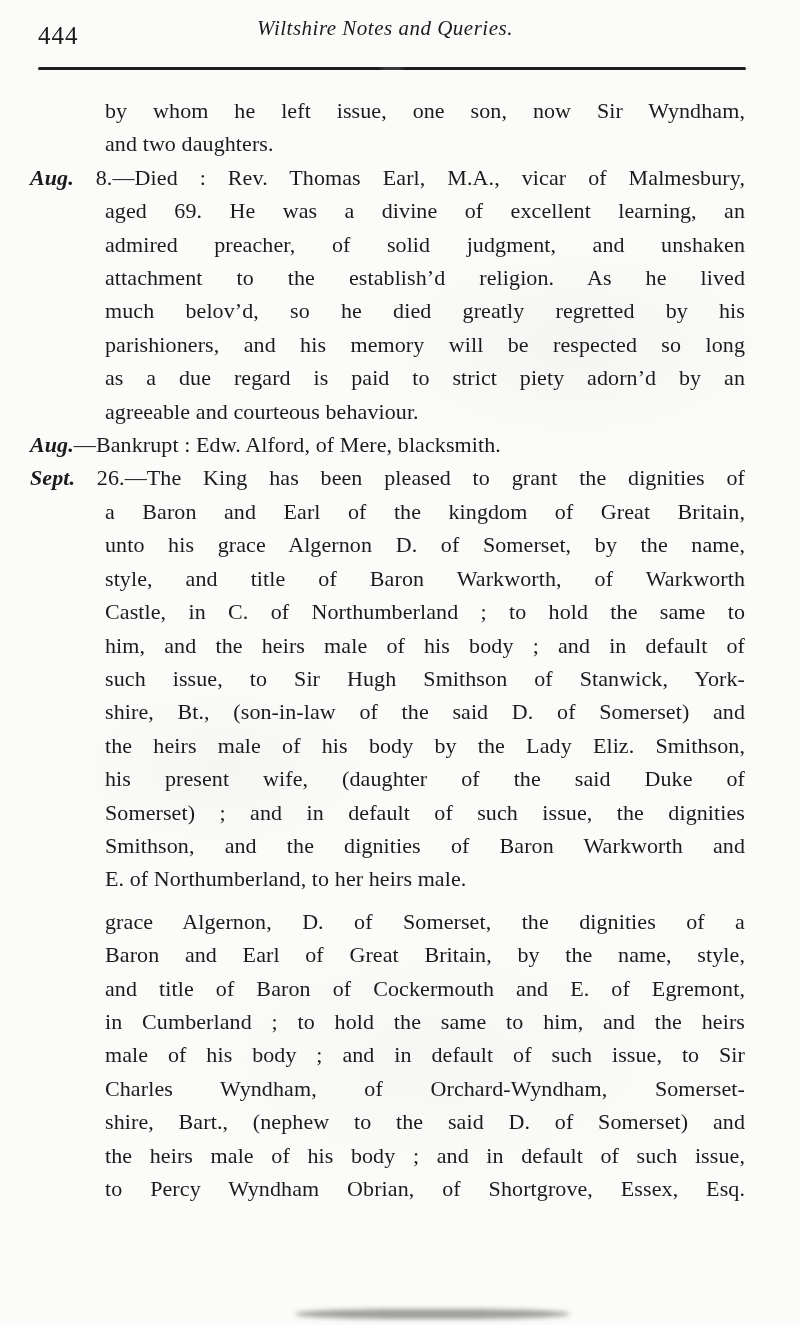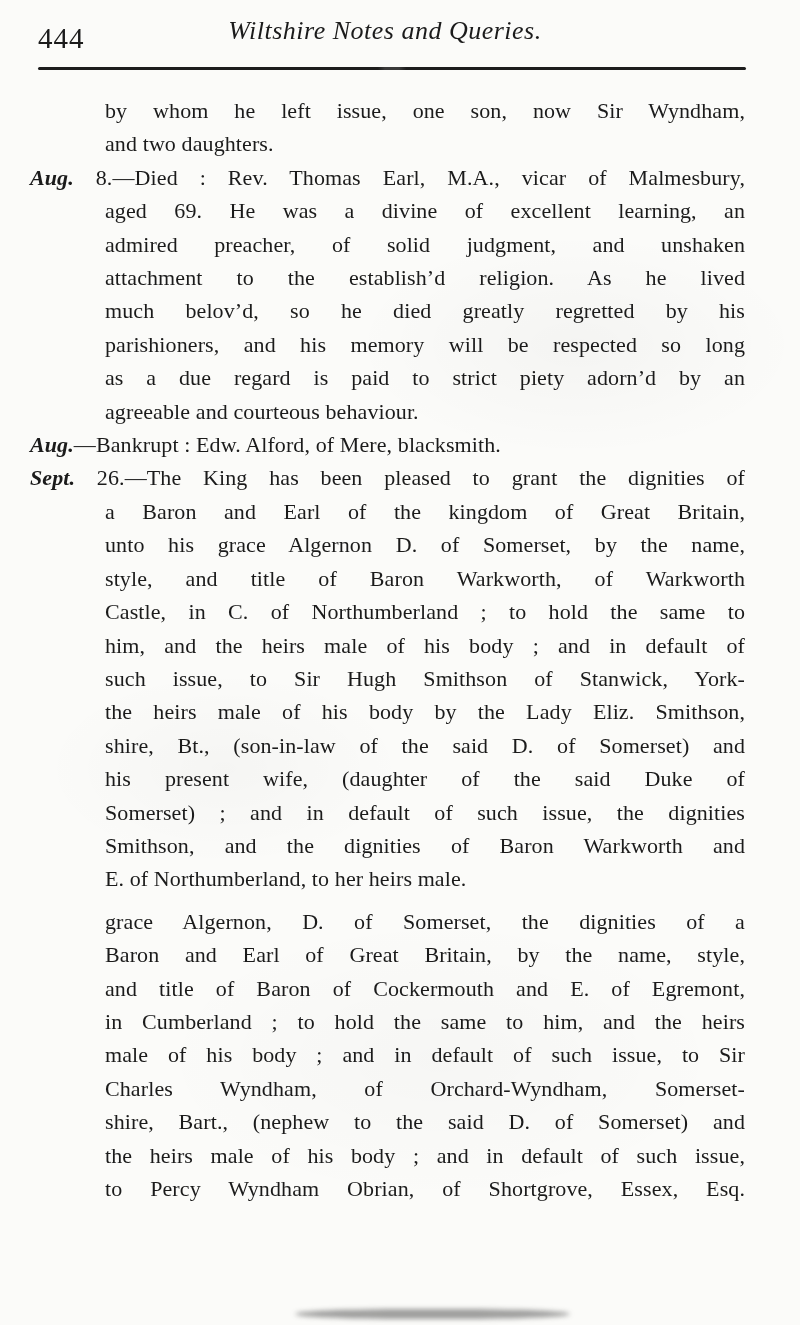--- a/index.html
+++ b/index.html
@@ -13,26 +13,26 @@
   .page {
     position: absolute; inset: 0;
     background:
       radial-gradient(ellipse 320px 160px at 72% 26%, rgba(0,0,0,0.028), transparent 70%),
       radial-gradient(ellipse 260px 140px at 28% 58%, rgba(0,0,0,0.022), transparent 70%),
       radial-gradient(ellipse 400px 200px at 55% 80%, rgba(0,0,0,0.018), transparent 72%),
       #fbfbf9;
   }
   .page-num {
     position: absolute; top: 22px; left: 38px;
-    font-size: 29px; letter-spacing: 1px;
+    font-size: 25px; letter-spacing: 1px;
   }
   .title {
     position: absolute; top: 16px; left: 0; right: 30px;
     text-align: center; font-style: italic;
-    font-size: 26px; letter-spacing: 0.5px;
+    font-size: 21px; letter-spacing: 0.5px;
   }
   .rule {
     position: absolute; top: 67px; left: 38px; width: 708px; height: 3px;
     background: linear-gradient(to right, #1d1d1d 0 48%, #3a3a3a 49% 51%, #1d1d1d 52% 100%);
     border-radius: 2px;
   }
   .body-text {
     position: absolute; top: 79px; left: 105px; width: 640px;
     font-size: 22px; line-height: 33.4px;
     letter-spacing: 0.1px;
@@ -77,22 +77,22 @@
         <div class="line hang"><span class="date">Aug.</span>—Bankrupt : Edw. Alford, of Mere, blacksmith.</div>
       </div>
       <div class="block">
         <div class="line j hang"><span class="date">Sept.</span> 26.—The King has been pleased to grant the dignities of</div>
         <div class="line j">a Baron and Earl of the kingdom of Great Britain,</div>
         <div class="line j">unto his grace Algernon D. of Somerset, by the name,</div>
         <div class="line j">style, and title of Baron Warkworth, of Warkworth</div>
         <div class="line j">Castle, in C. of Northumberland ; to hold the same to</div>
         <div class="line j">him, and the heirs male of his body ; and in default of</div>
         <div class="line j">such issue, to Sir Hugh Smithson of Stanwick, York-</div>
+        <div class="line j">shire, Bt., (son-in-law of the said D. of Somerset) and</div>
         <div class="line j">the heirs male of his body by the Lady Eliz. Smithson,</div>
-        <div class="line j">shire, Bt., (son-in-law of the said D. of Somerset) and</div>
         <div class="line j">his present wife, (daughter of the said Duke of</div>
         <div class="line j">Somerset) ; and in default of such issue, the dignities</div>
         <div class="line j">Smithson, and the dignities of Baron Warkworth and</div>
         <div class="line">E. of Northumberland, to her heirs male.</div>
       </div>
       <div class="block gap">
         <div class="line j">grace  Algernon,  D.  of  Somerset,  the  dignities  of  a</div>
         <div class="line j">Baron and Earl of Great Britain, by the name, style,</div>
         <div class="line j">and title of Baron of Cockermouth and E. of Egremont,</div>
         <div class="line j">in Cumberland ; to hold the same to him, and the heirs</div>

